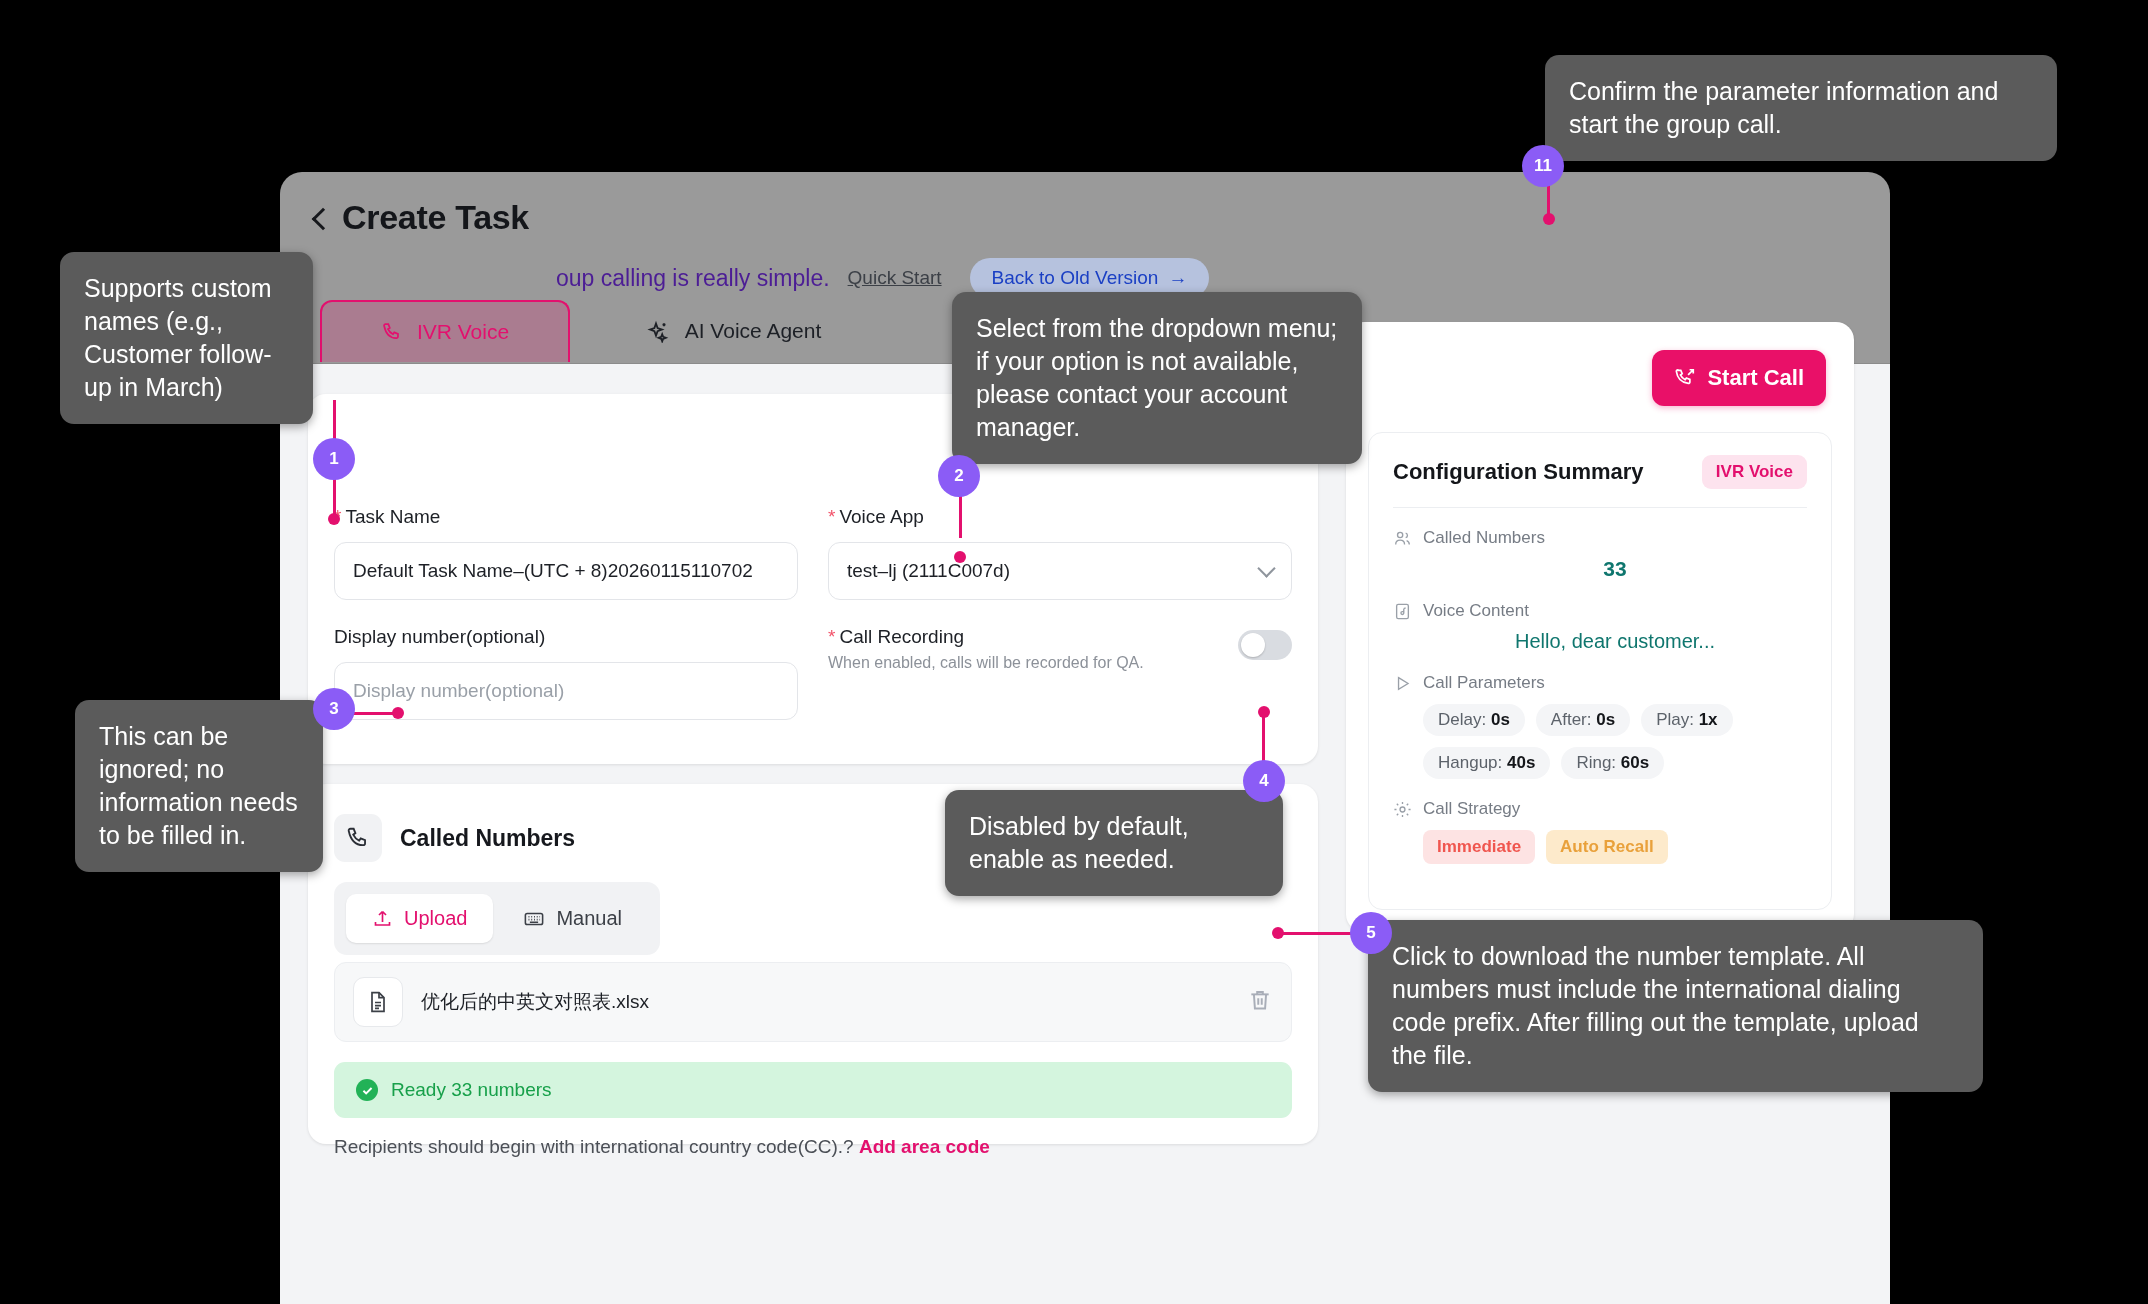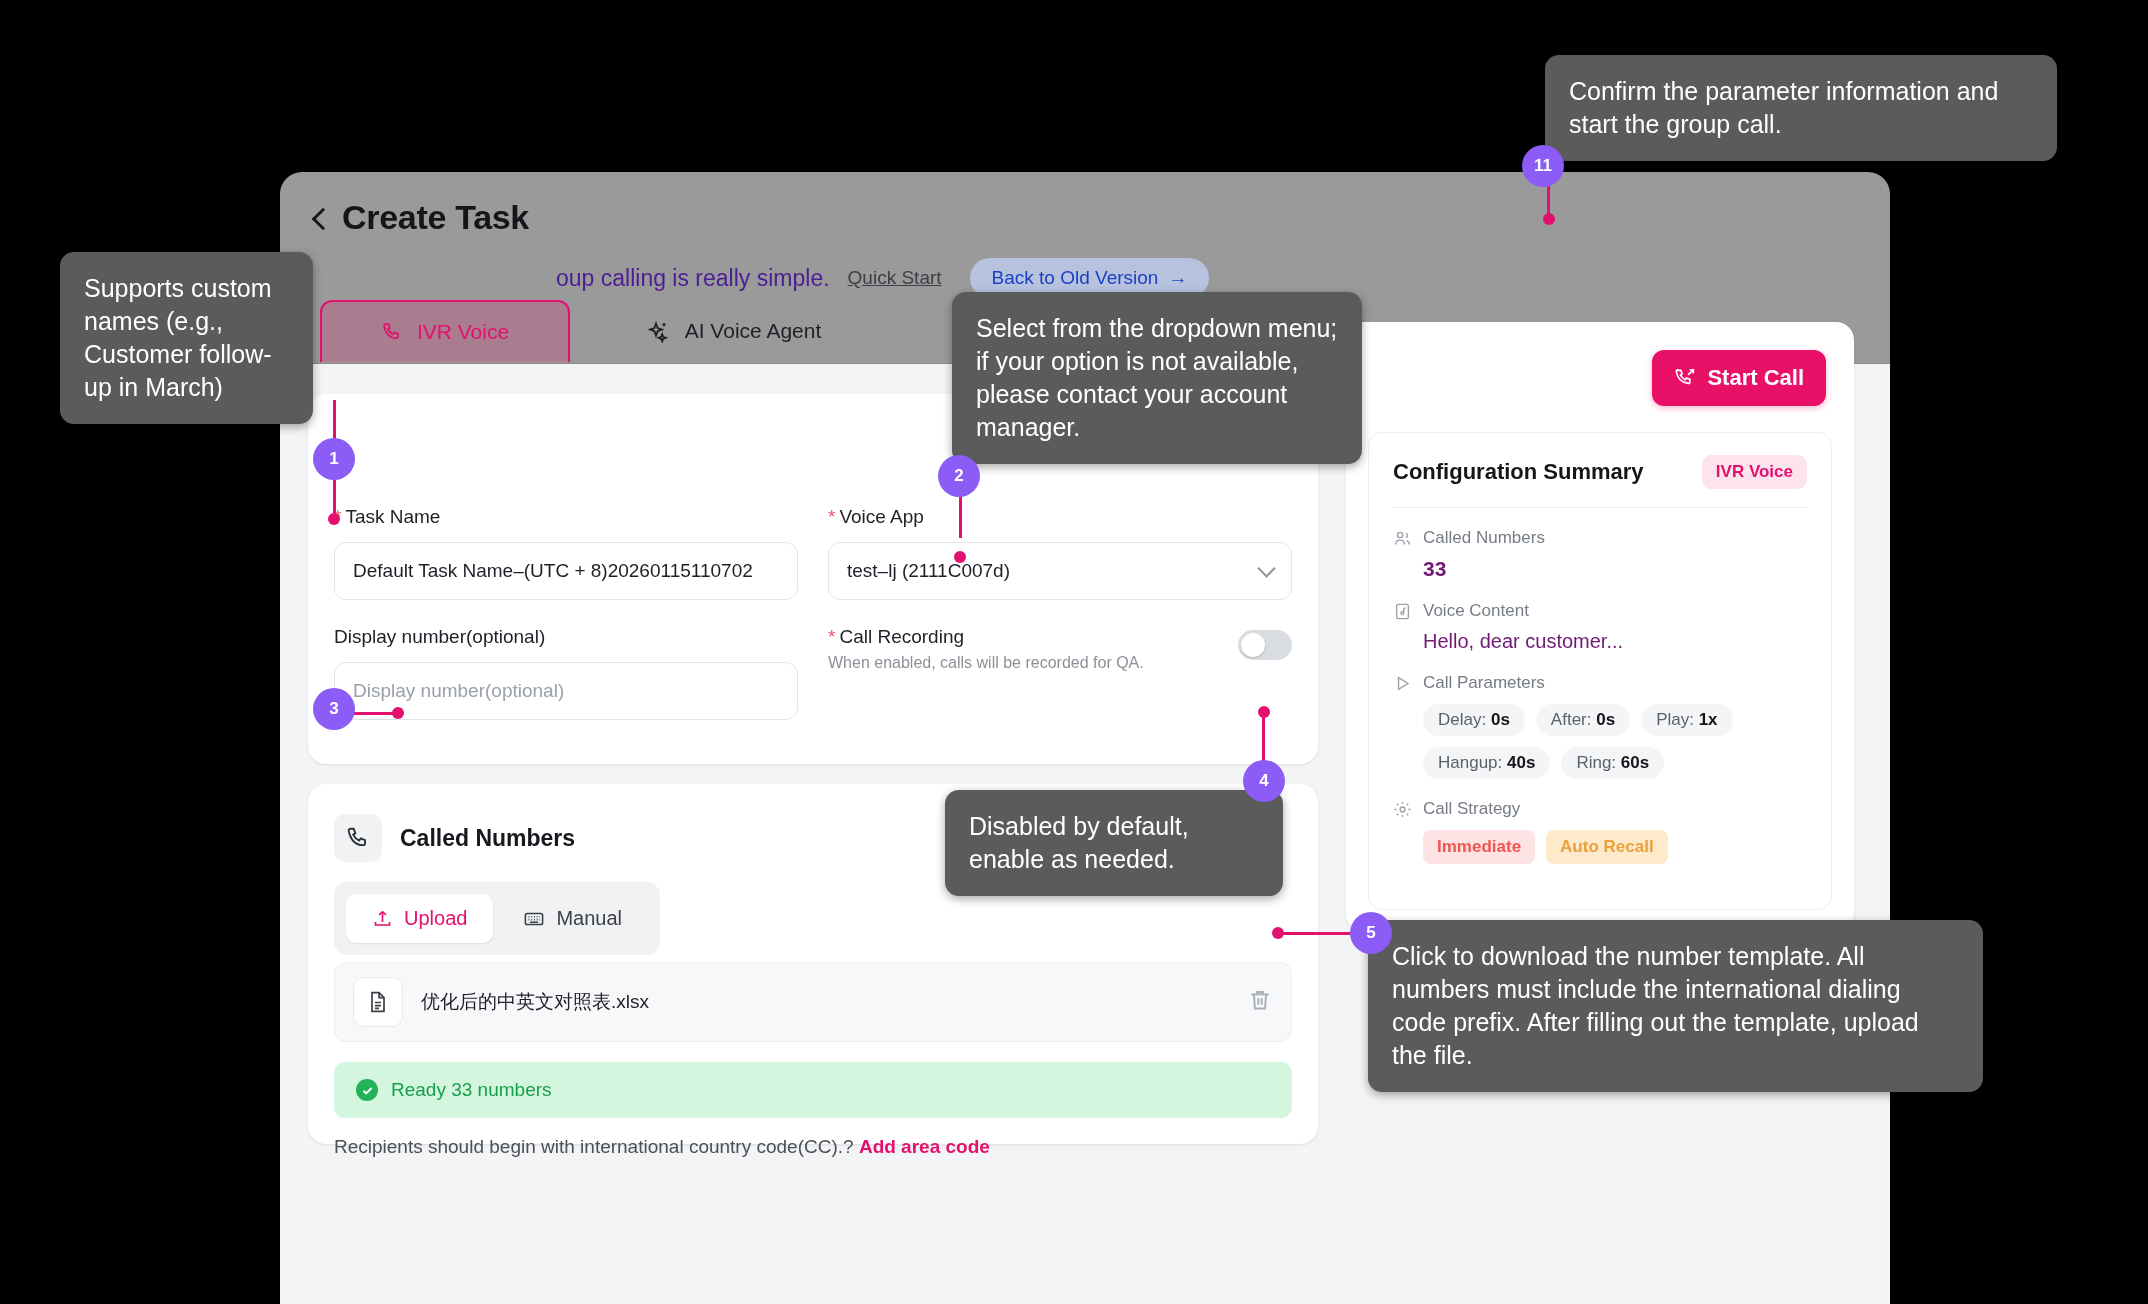--- a/index.html
+++ b/index.html
@@ -175,21 +175,21 @@
   }
   .sum-head { display: flex; align-items: center; justify-content: space-between; }
   .sum-title { font-size: 22px; font-weight: 700; color: #14161a; }
   .badge-ivr {
     background: #fde3ee; color: #e3106e; border-radius: 9px;
     padding: 7px 14px; font-size: 17px; font-weight: 700;
   }
   .sum-div { height: 1px; background: #eceef1; margin: 18px 0 0 0; }
   .sum-item { margin-top: 20px; }
   .sum-lab { display: flex; align-items: center; gap: 11px; font-size: 17px; color: #767c85; }
-  .sum-val { font-size: 21px; color: #701a75; font-weight: 700; margin: 9px 0 0 30px; }
+  .sum-val { font-size: 21px; color: #0f766e; font-weight: 700; margin: 9px 0 0 30px; text-align: center; }
   .sum-val.light { font-weight: 400; font-size: 20px; }
   .chips { display: flex; flex-wrap: wrap; gap: 11px; margin: 11px 0 0 30px; }
   .chip {
     background: #f4f5f7; border-radius: 16px; padding: 6px 15px;
     font-size: 17px; color: #5c626a;
   }
   .chip b { color: #14161a; }
   .chip-im { background: #fde3e3; color: #f0564f; font-weight: 600; border-radius: 8px; padding: 7px 14px; font-size: 17px; }
   .chip-ar { background: #fdeacb; color: #e9a13b; font-weight: 600; border-radius: 8px; padding: 7px 14px; font-size: 17px; }
 
@@ -448,20 +448,21 @@
   <div class="callout c1">Supports custom names (e.g., Customer follow-up in March)</div>
   <div class="pin p1">1</div>
 
   <div class="lead" style="left:959px; top:470px; width:3px; height:68px;"></div>
   <div class="dot" style="left:954px; top:551px;"></div>
   <div class="callout c2">Select from the dropdown menu; if your option is not available, please contact your account manager.</div>
   <div class="pin p2">2</div>
 
   <div class="lead" style="left:340px; top:712px; width:58px; height:3px;"></div>
   <div class="dot" style="left:392px; top:707px;"></div>
+  <div class="callout c3">This can be ignored; no information needs to be filled in.</div>
   <div class="pin p3">3</div>
 
   <div class="lead" style="left:1262px; top:712px; width:3px; height:52px;"></div>
   <div class="dot" style="left:1258px; top:706px;"></div>
   <div class="callout c4">Disabled by default, enable as needed.</div>
   <div class="pin p4">4</div>
 
   <div class="lead" style="left:1278px; top:932px; width:76px; height:3px;"></div>
   <div class="dot" style="left:1272px; top:927px;"></div>
   <div class="callout c5">Click to download the number template. All numbers must include the international dialing code prefix. After filling out the template, upload the file.</div>

